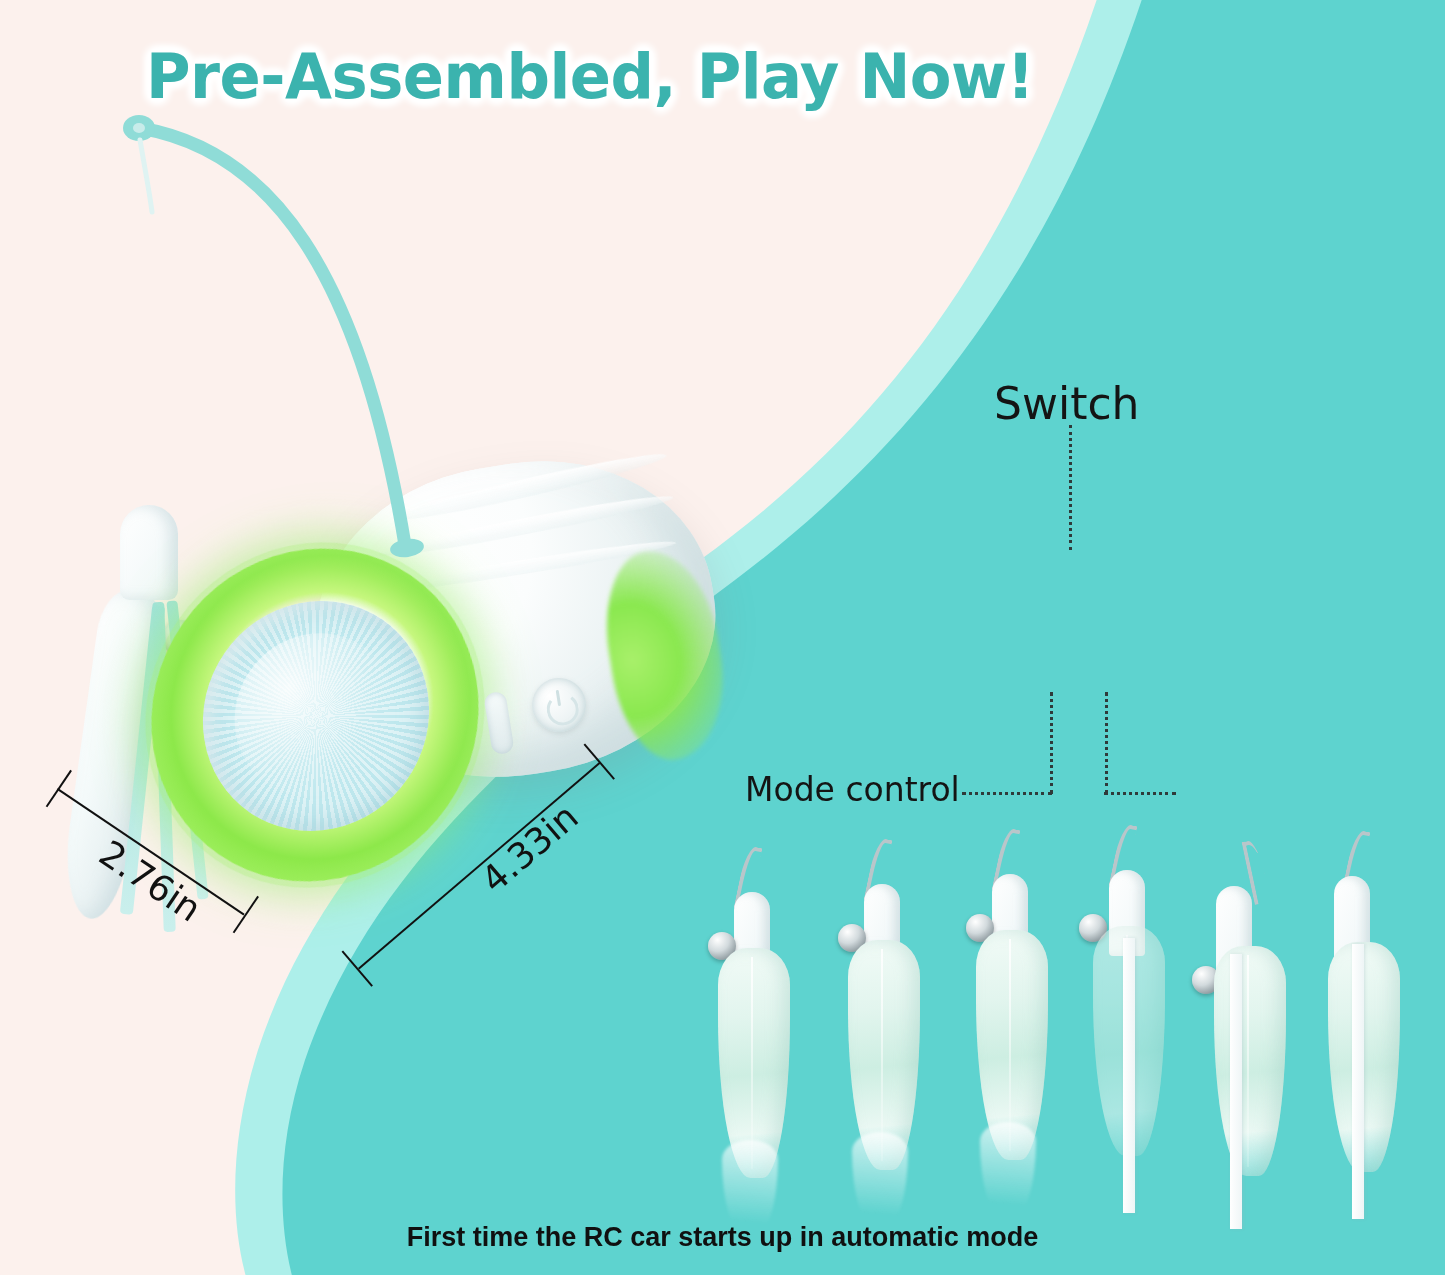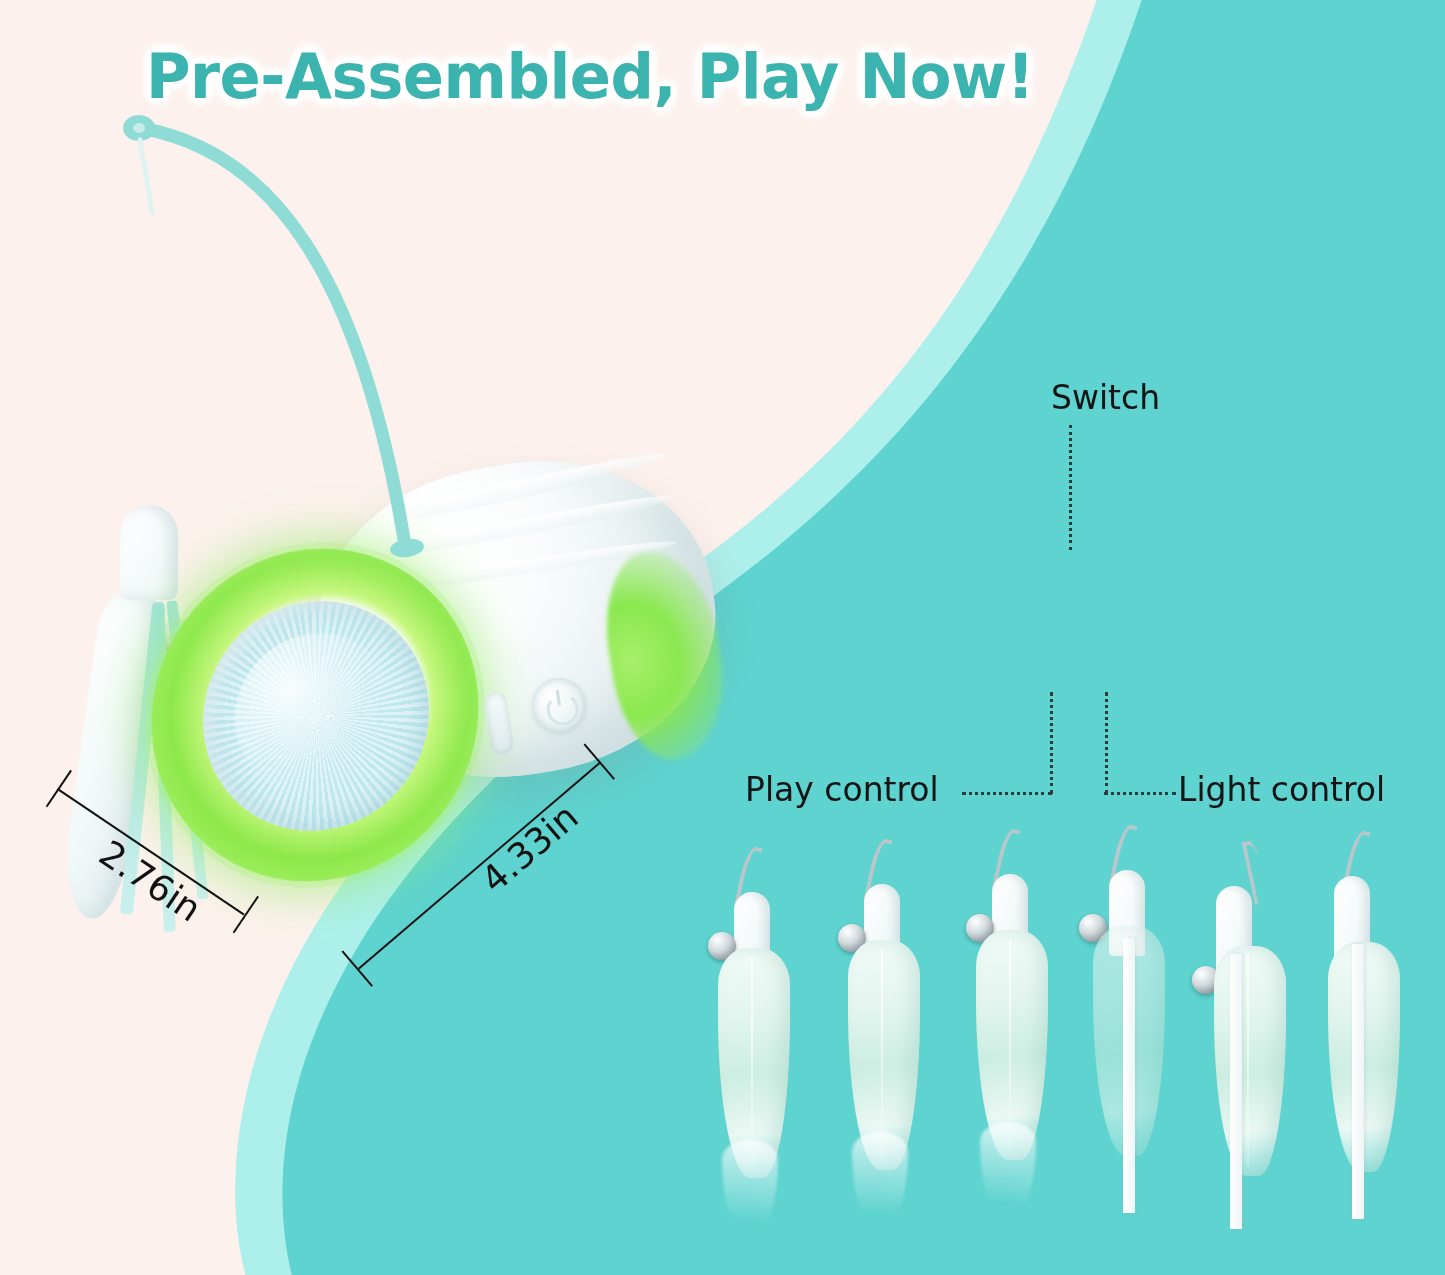--- a/index.html
+++ b/index.html
@@ -38,21 +38,21 @@
     white-space:nowrap;
   }
 
   
   .lbl{
     position:absolute;
     font-family:"DejaVu Sans", sans-serif;
     color:#141414;
     white-space:nowrap;
   }
-  .lbl-switch{left:1051px;top:378px;font-size:33px;}
+  .lbl-switch{left:994px;top:378px;font-size:44px;}
   .lbl-mode{left:745px;top:770px;font-size:33px;}
   .lbl-light{left:1178px;top:770px;font-size:33px;}
   .lbl-caption{
     left:0;top:1222px;width:1445px;text-align:center;
     font-size:27px;font-weight:bold;color:#101010;
     font-family:"Liberation Sans", sans-serif;
   }
 
   
   .dot-v{
@@ -358,25 +358,24 @@
   <div>
     <div class="dimline" style="left:358px;top:968px;width:318px;transform:rotate(-40.5deg);"></div>
     <div class="dimcap" style="left:358px;top:968px;width:46px;transform:rotate(49.5deg) translate(-23px,0);"></div>
     <div class="dimcap" style="left:600px;top:761px;width:46px;transform:rotate(49.5deg) translate(-23px,0);"></div>
     <div class="dimtext" style="left:500px;top:880px;transform:rotate(-40.5deg) translate(0,-50%);">4.33in</div>
   </div>
 
   <div class="lbl lbl-switch">Switch</div>
   <div class="dot-v" style="left:1069px;top:425px;height:125px;"></div>
 
-  <div class="lbl lbl-mode">Play control</div>
+  <div class="lbl lbl-mode">Mode control</div>
   <div class="dot-h" style="left:962px;top:792px;width:90px;"></div>
   <div class="dot-v" style="left:1050px;top:692px;height:102px;"></div>
 
-  <div class="lbl lbl-light">Light control</div>
   <div class="dot-h" style="left:1104px;top:792px;width:72px;"></div>
   <div class="dot-v" style="left:1105px;top:692px;height:102px;"></div>
 
 
   <div class="feathers">
     <div class="fw" style="left:10px;top:10px;">
       <div class="clip"></div>
       <div class="cap"></div>
       <div class="bellsm"></div>
       <div class="plume"></div>
@@ -411,14 +410,15 @@
       <div class="stick" style="left:42px;"></div>
     </div>
     <div class="fw fw-tall" style="left:618px;top:-6px;">
       <div class="clip"></div>
       <div class="cap" style="left:26px;"></div>
       <div class="plume" style="left:20px;top:118px;"></div>
       <div class="stick" style="left:44px;"></div>
     </div>
   </div>
 
+  <div class="lbl lbl-caption">First time the RC car starts up in automatic mode</div>
 
 </div>
 
 </body></html>

